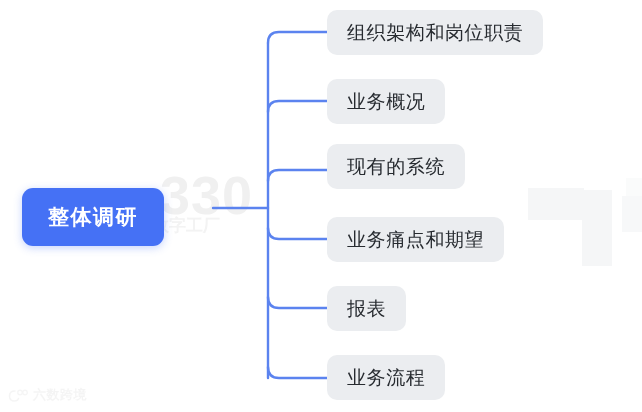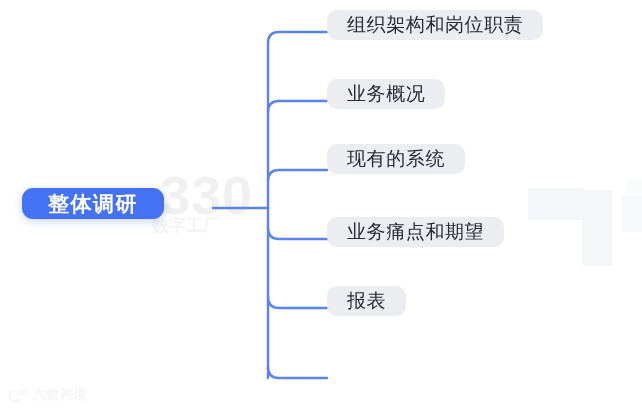--- a/index.html
+++ b/index.html
@@ -109,32 +109,32 @@
     position: absolute;
     z-index: 2;
     box-sizing: border-box;
     display: flex;
     align-items: center;
     white-space: nowrap;
   }
   .root-node {
     left: 22px;
     top: 188px;
-    height: 31px;
+    height: 58px;
     padding: 0 26px;
     background: #4571f5;
     border-radius: 11px;
     color: #ffffff;
     font-size: 21px;
     font-weight: 700;
     letter-spacing: 1.5px;
     box-shadow: 0 2px 9px rgba(69,113,245,0.30);
   }
   .child-node {
-    height: 30px;
+    height: 45px;
     padding: 0 20px;
     background: #ebedf0;
     border-radius: 10px;
     color: #272b30;
     font-size: 19px;
     font-weight: 400;
     letter-spacing: 0.6px;
     left: 327px;
   }
   .child-node.c0 { top: 10px;  }
@@ -191,20 +191,23 @@
   </div>
   <div class="node child-node c2">
     <span>现有的系统</span>
   </div>
   <div class="node child-node c4">
     <span>报表</span>
   </div>
   <div class="node child-node c3">
     <span>业务痛点和期望</span>
   </div>
+  <div class="node child-node c5">
+    <span>业务流程</span>
+  </div>
 
   <div class="logo-wm">
     <svg class="mark" viewBox="0 0 42 30">
       <path d="M14 6 C6 6 3 11 3 16 C3 22 7 26 13 26 C17 26 20 24 21 21" fill="none" stroke="#dedede" stroke-width="3" stroke-linecap="round"></path>
       <circle cx="24" cy="9" r="4.5" fill="none" stroke="#dedede" stroke-width="2.5"></circle>
       <circle cx="34" cy="9" r="4.5" fill="none" stroke="#dedede" stroke-width="2.5"></circle>
     </svg>
     <span class="wordmark">六数跨境</span>
   </div>
 

